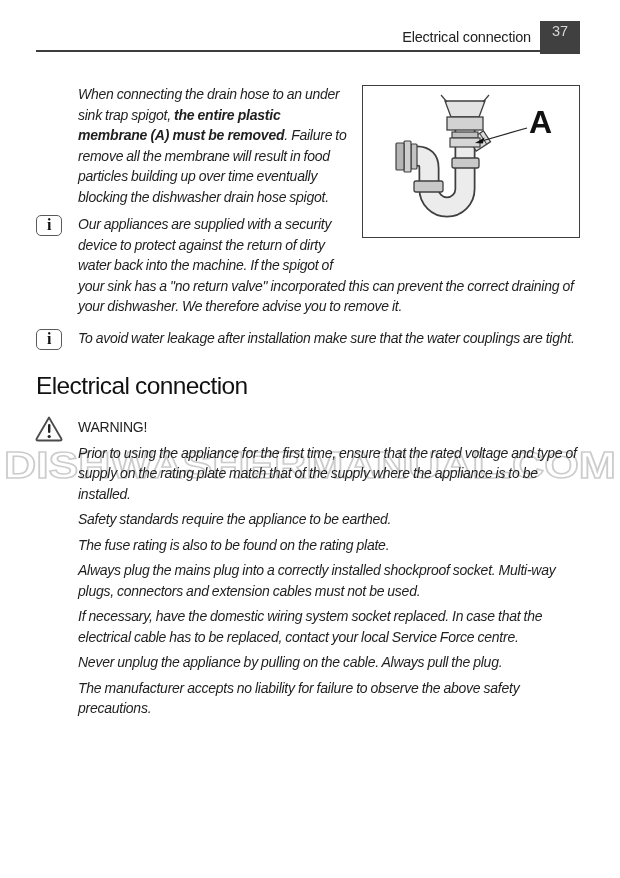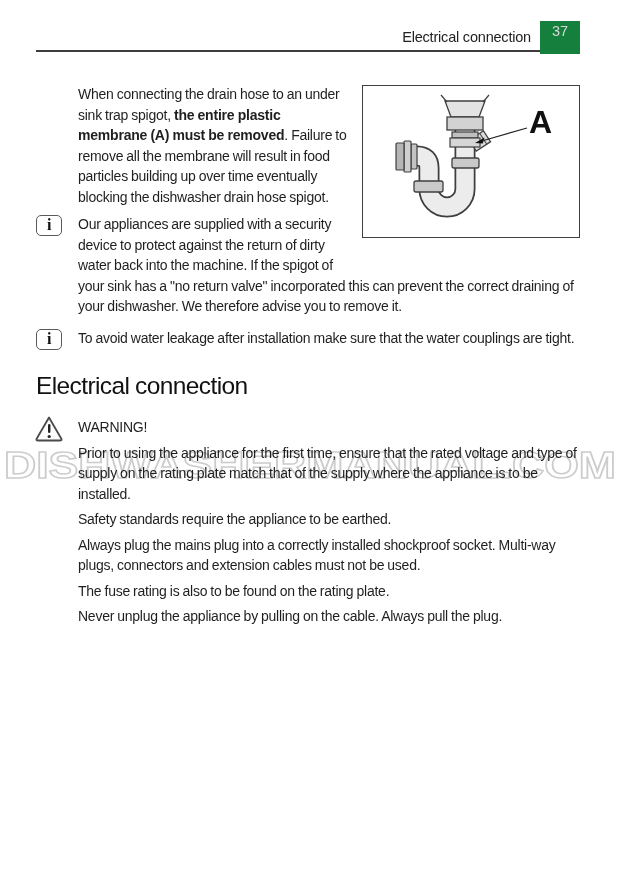--- a/index.html
+++ b/index.html
@@ -19,39 +19,39 @@
 
   .content { position:relative; z-index:1; }
 
   
   .pagehead {
     display:flex; justify-content:flex-end; align-items:center; gap:9px;
     margin:27px 40px 0 36px; height:20px;
   }
   .header-title { font-size:14.5px; letter-spacing:-0.2px; color:#222; }
   .page-num {
-    background:#15803d; color:#d6d6d6;
+    background:#404040; color:#d6d6d6;
     width:40px; height:33px; line-height:20px;
     text-align:center; font-size:14.5px;
   }
   .rule { border:none; border-top:2px solid #3d3d3d; margin:3px 40px 0 36px; }
 
   
   main {
     margin:32px 40px 0 36px;
     font-size:14px; line-height:20.5px; letter-spacing:-0.25px; word-spacing:-0.5px;
   }
   .figure {
     float:right; width:216px; height:151px;
     border:1.5px solid #3f3f3f; background:#fff;
     margin:1px 0 36px 10px; box-sizing:content-box;
   }
   .figure svg { display:block; }
 
-  p.body { margin:5px 0 0 42px; }
+  p.body { margin:5px 0 0 42px;font-style:italic; }
   p.body.first { margin-top:0; }
 
   .note { position:relative; margin:7px 0 0 42px; }
   .note.second { margin-top:11px; }
   .info-icon {
     position:absolute; left:-42px; top:1px;
     width:26px; height:21px;
     border:1.5px solid #5a5a5a; border-radius:5px;
     display:flex; align-items:center; justify-content:center;
     font-family:"Liberation Serif", serif; font-weight:bold;
@@ -145,19 +145,21 @@
             <path d="M15,2.5 L27.5,24 Q28,25.5 26,25.5 L4,25.5 Q2,25.5 2.5,24 Z" fill="#fdfdfd" stroke="#4a4a4a" stroke-width="1.8" stroke-linejoin="round"></path>
             <rect x="14" y="9" width="2.4" height="9" rx="1.2" fill="#222"></rect>
             <circle cx="15.2" cy="21.5" r="1.6" fill="#222"></circle>
           </svg>
         </span>
         <span>WARNING!</span>
       </div>
 
       <p class="body">Prior to using the appliance for the first time, ensure that the rated voltage and type of supply on the rating plate match that of the supply where the appliance is to be installed.</p>
       <p class="body">Safety standards require the appliance to be earthed.</p>
+      <p class="body">The fuse rating is also to be found on the rating plate.</p>
       <p class="body">Always plug the mains plug into a correctly installed shockproof socket. Multi-way plugs, connectors and extension cables must not be used.</p>
-      <p class="body">The fuse rating is also to be found on the rating plate.</p>
+      <p class="body">If necessary, have the domestic wiring system socket replaced. In case that the electrical cable has to be replaced, contact your local Service Force centre.</p>
       <p class="body">Never unplug the appliance by pulling on the cable. Always pull the plug.</p>
+      <p class="body">The manufacturer accepts no liability for failure to observe the above safety precautions.</p>
 
     </main>
   </div>
 </div>
 
 </body></html>

